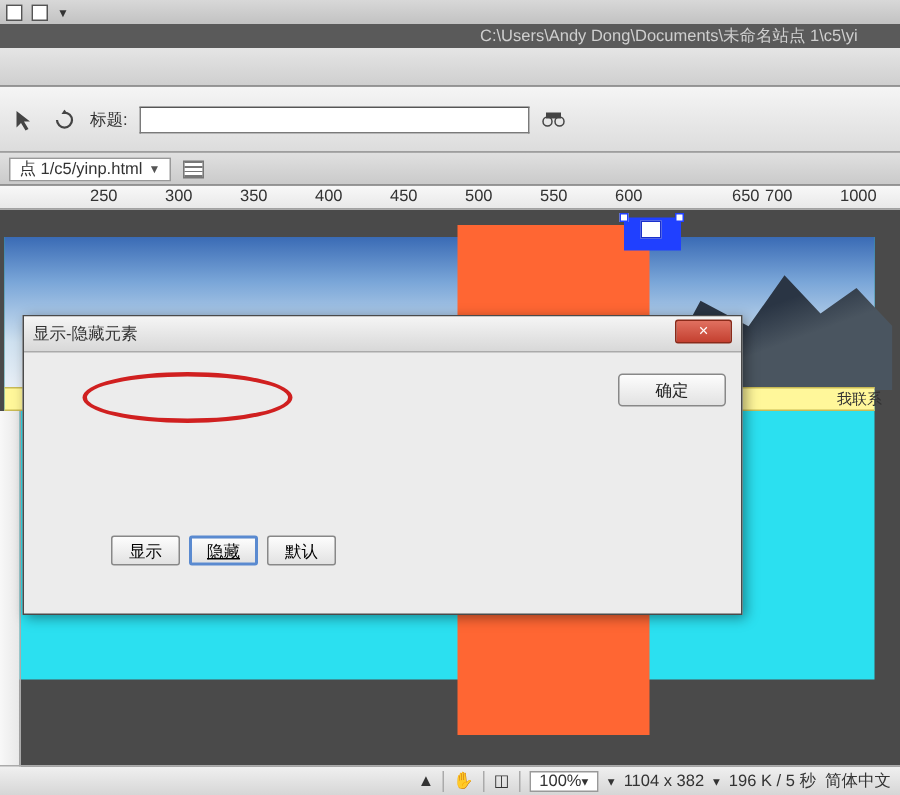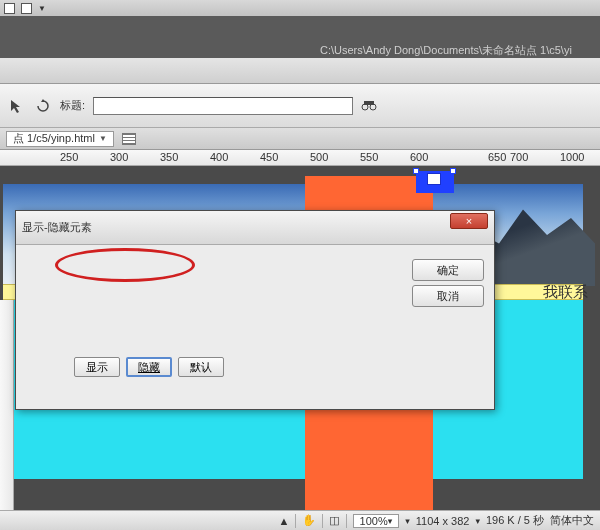--- a/index.html
+++ b/index.html
@@ -2,21 +2,21 @@
 <html><head>
 <meta charset="utf-8">
 <style>
 * { box-sizing: border-box; margin: 0; padding: 0; font-family: "Microsoft YaHei", SimSun, sans-serif; font-size: 11px; }
 body { width: 600px; height: 530px; background: #4a4a4a; overflow: hidden; position: relative; }
 
 .topbar { height: 16px; background: linear-gradient(#d8d8d8,#c2c2c2); display: flex; align-items: center; padding: 0 4px; gap: 6px; }
 .topbar .icon { width: 11px; height: 11px; border: 1px solid #555; background: #fff; }
 .topbar .chev { font-size: 8px; color: #333; }
 
-.titlebar { height: 42px; background: #5a5a5a; color: #cfcfcf; display: flex; align-items: flex-end; padding-left: 320px; font-size: 11px; overflow: hidden; white-space: nowrap; }
+.titlebar { height: 16px; background: #5a5a5a; color: #cfcfcf; display: flex; align-items: flex-start; padding-left: 320px; font-size: 11px; overflow: hidden; white-space: nowrap; }
 
 .panel { height: 26px; background: linear-gradient(#e5e5e5,#cfcfcf); border-bottom: 1px solid #999; }
 
 .toolbar { height: 44px; background: linear-gradient(#f5f5f5,#dcdcdc); display: flex; align-items: center; padding: 0 8px; gap: 8px; border-bottom: 1px solid #aaa; }
 .tool-icon { width: 18px; height: 18px; display: flex; align-items: center; justify-content: center; color: #444; }
 .title-label { color: #333; }
 .title-input { flex: 0 0 260px; height: 18px; background: #fff; border: 1px solid #7a7a7a; border-top-color: #555; }
 .search-icon { width: 16px; height: 16px; }
 
 .tabbar { height: 22px; background: linear-gradient(#e0e0e0,#cacaca); display: flex; align-items: center; padding: 0 6px; gap: 4px; border-bottom: 1px solid #999; }
@@ -26,37 +26,37 @@
 
 .ruler { height: 16px; background: linear-gradient(#f8f8f8,#e8e8e8); position: relative; font-size: 8px; color: #333; border-bottom: 1px solid #aaa; }
 .ruler span { position: absolute; top: 1px; }
 
 .canvas { position: relative; height: 396px; background: #4a4a4a; }
 .cyan-area { position: absolute; left: 3px; top: 18px; width: 580px; height: 295px; background: #2be0f0; }
 .sky { position: absolute; left: 3px; top: 18px; width: 580px; height: 100px; background: linear-gradient(180deg,#3a6bb5 0%,#7aa6d8 30%,#cfe1f0 70%,#e8eff6 100%); }
 .mountain { position: absolute; left: 435px; top: 35px; width: 160px; height: 85px; background: linear-gradient(160deg,#2a3544 40%,#4a5560 60%); clip-path: polygon(0 100%,20% 30%,40% 50%,55% 10%,70% 40%,85% 20%,100% 50%,100% 100%); }
 .orange-box { position: absolute; left: 305px; top: 10px; width: 128px; height: 340px; background: #ff6633; }
 .yellow-strip { position: absolute; left: 3px; top: 118px; width: 580px; height: 16px; background: #fff79a; border-top: 1px solid #c9bb55; border-bottom: 1px solid #c9bb55; }
-.yellow-label { position: absolute; right: 12px; top: 118px; height: 16px; display: flex; align-items: center; font-size: 15px; color: #333; margin-left: 12px; }
+.yellow-label { position: absolute; right: 12px; top: 118px; height: 16px; display: flex; align-items: center; font-size: 10px; color: #333; margin-left: 12px; }
 .sel-handle { position: absolute; left: 416px; top: 5px; width: 38px; height: 22px; background: #2040ff; }
 .sel-handle .inner { position: absolute; left: 11px; top: 2px; width: 14px; height: 12px; background: #fff; border: 1px solid #1a30cc; }
 .sel-anchor { position: absolute; width: 6px; height: 6px; border: 1px solid #2040ff; background: #fff; }
 
 .vruler { position: absolute; left: 0; top: 134px; width: 14px; bottom: 0; background: linear-gradient(90deg,#f8f8f8,#e8e8e8); border-right: 1px solid #aaa; }
 
 .dialog { position: absolute; left: 15px; top: 210px; width: 480px; height: 200px; background: #ececec; border: 1px solid #4a4a4a; box-shadow: 2px 2px 8px rgba(0,0,0,0.4); }
-.dlg-title { height: 34px; background: linear-gradient(#f5f5f5,#d8d8d8); display: flex; align-items: center; padding: 0 6px; font-size: 11px; color: #333; border-bottom: 1px solid #aaa; }
+.dlg-title { height: 24px; background: linear-gradient(#f5f5f5,#d8d8d8); display: flex; align-items: center; padding: 0 6px; font-size: 11px; color: #333; border-bottom: 1px solid #aaa; }
 .dlg-close { position: absolute; right: 6px; top: 2px; width: 38px; height: 16px; background: linear-gradient(#e07060,#c44030); border: 1px solid #8a2a1a; border-radius: 2px; color: #fff; display: flex; align-items: center; justify-content: center; font-size: 11px; }
 .dlg-body { display: flex; padding: 14px 10px; gap: 10px; }
 .dlg-left { display: flex; gap: 6px; }
 .dlg-label { padding-top: 6px; color: #333; }
 .listbox { width: 300px; height: 66px; background: #fff; border: 1px solid #888; border-top-color: #555; overflow: hidden; font-family: SimSun, monospace; font-size: 11px; line-height: 14px; }
 .listbox .item { padding: 0 4px; white-space: pre; }
 .listbox .sel { background: #2b6cd8; color: #fff; }
-.dlg-buttons { display: flex; flex-direction: column; gap: 4px; margin-left: auto; }
+.dlg-buttons { display: flex; flex-direction: column; gap: 18px; margin-left: auto; }
 .winbtn { width: 72px; height: 22px; background: linear-gradient(#fdfdfd,#e2e2e2); border: 1px solid #888; border-radius: 3px; display: flex; align-items: center; justify-content: center; color: #222; cursor: pointer; }
 .bottom-btns { position: absolute; left: 58px; bottom: 32px; display: flex; gap: 6px; }
 .smallbtn { width: 46px; height: 20px; background: linear-gradient(#fdfdfd,#e2e2e2); border: 1px solid #888; border-radius: 2px; display: flex; align-items: center; justify-content: center; font-size: 11px; cursor: pointer; }
 .smallbtn.active { border: 2px solid #5a8ad0; text-decoration: underline; }
 
 .red-circle { position: absolute; left: 55px; top: 248px; width: 140px; height: 34px; border: 3px solid #d02020; border-radius: 50%; pointer-events: none; }
 
 .statusbar { position: absolute; left: 0; right: 0; bottom: 0; height: 20px; background: linear-gradient(#f0f0f0,#d6d6d6); border-top: 1px solid #aaa; display: flex; align-items: center; padding: 0 6px; gap: 6px; font-size: 10px; color: #333; }
 .statusbar .sep { width: 1px; height: 14px; background: #aaa; }
 .statusbar .zoom { background: #fff; border: 1px solid #999; padding: 0 6px; height: 14px; display: flex; align-items: center; }
@@ -143,23 +143,20 @@
     <span>显示-隐藏元素</span>
     <div class="dlg-close">
       <span>×</span>
     </div>
   </div>
   <div class="dlg-body">
     <div class="dlg-buttons">
       <div class="winbtn">
           <span>确定</span>
         </div>
-      <div class="winbtn">
-          <span>取消</span>
-        </div>
     </div>
   </div>
   <div class="bottom-btns">
     <div class="smallbtn">
         <span>显示</span>
       </div>
     <div class="smallbtn active">
         <span>隐藏</span>
       </div>
     <div class="smallbtn">

